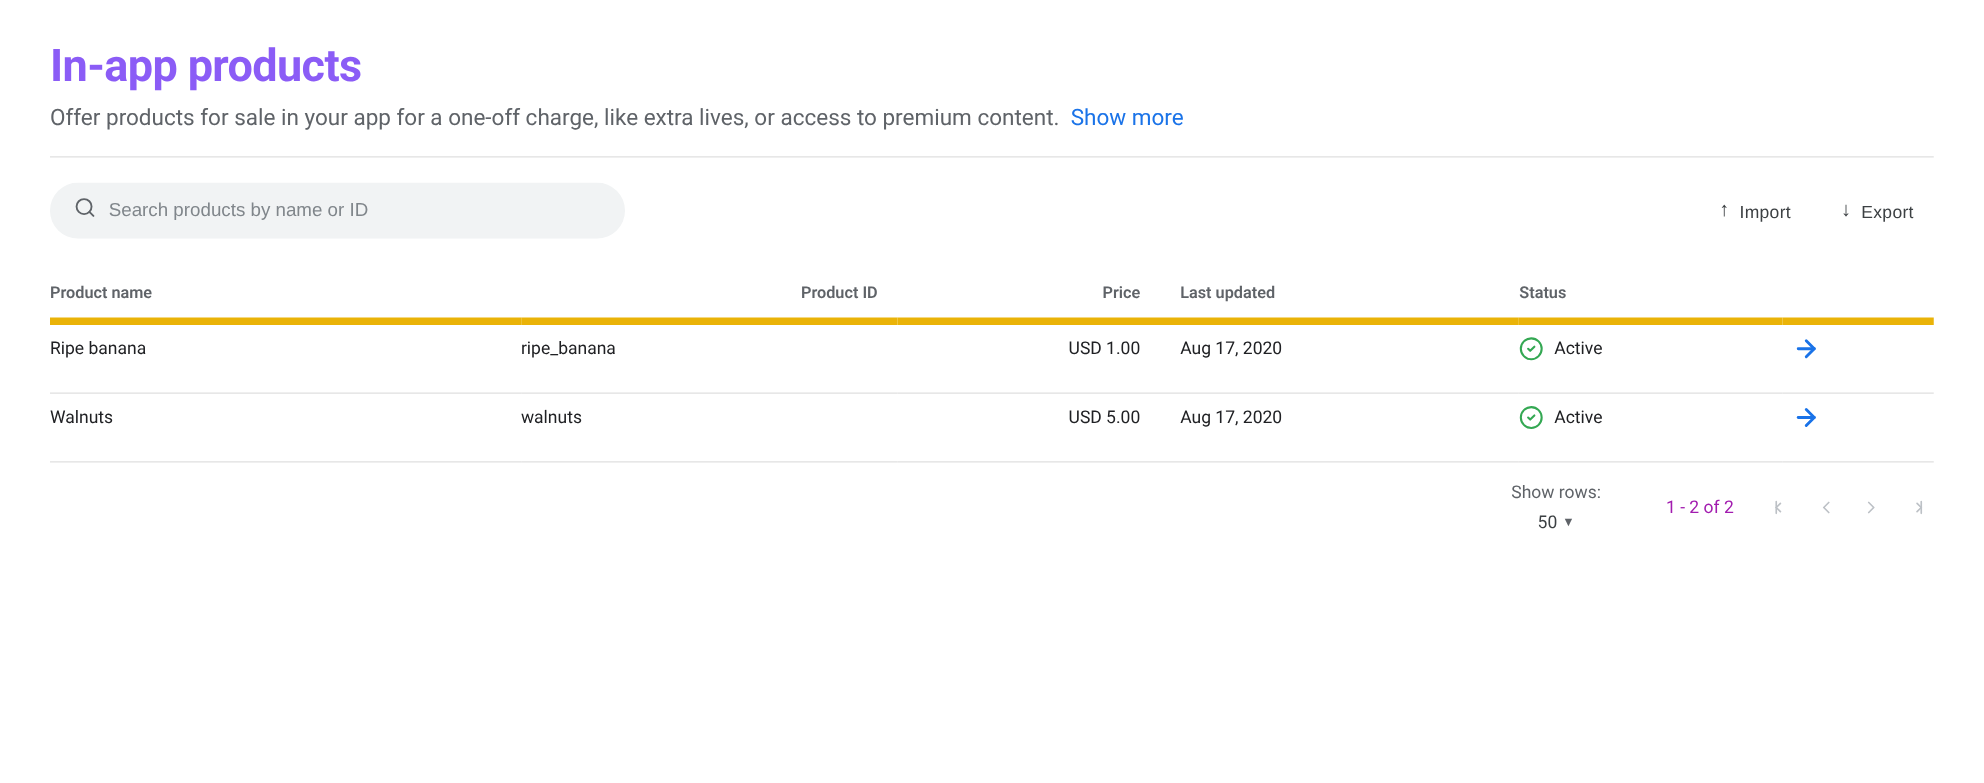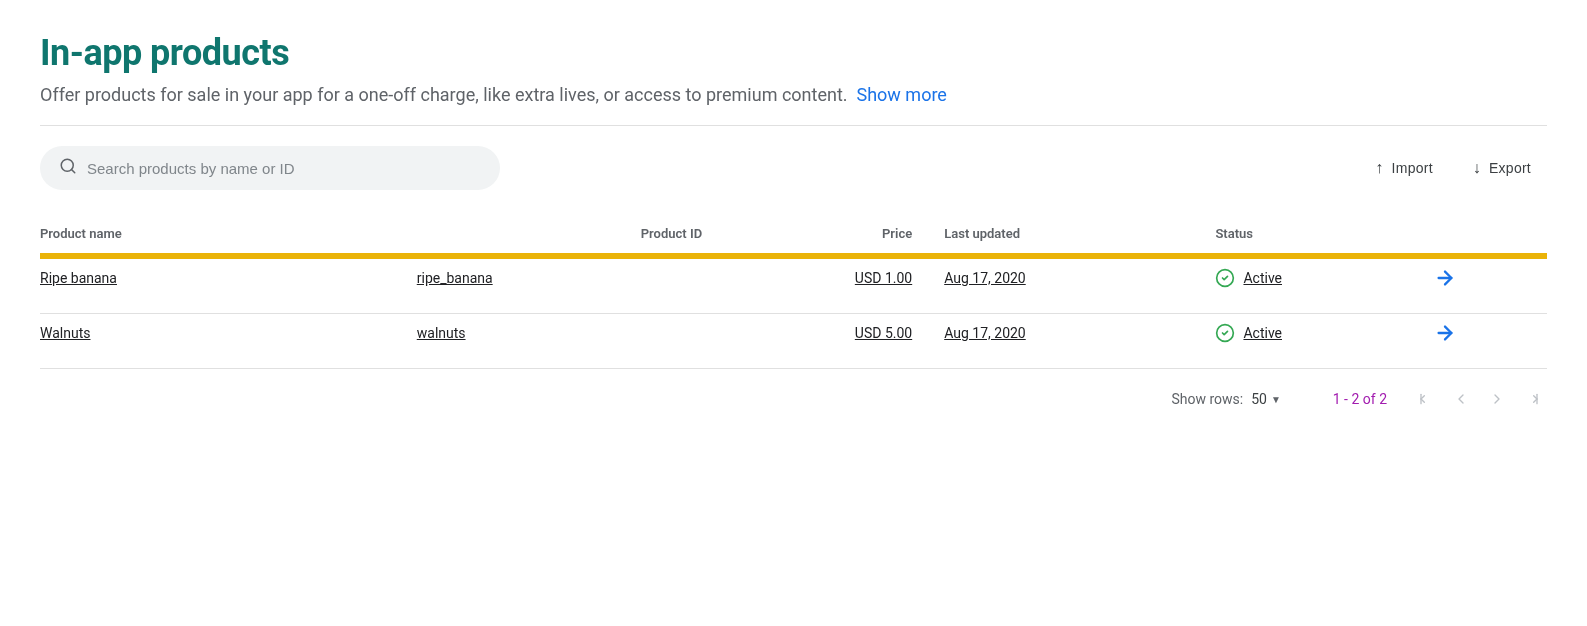--- a/index.html
+++ b/index.html
@@ -18,21 +18,21 @@
       min-height: 626px;
     }
 
     .page-header {
       margin-bottom: 8px;
     }
 
     .page-title {
       font-size: 36px;
       font-weight: 700;
-      color: #0f766e;
+      color: #8b5cf6;
       letter-spacing: -0.5px;
       margin-bottom: 10px;
     }
 
     .page-description {
       font-size: 18px;
       color: #5f6368;
       margin-bottom: 20px;
     }
 
@@ -177,21 +177,20 @@
 
     tbody tr {
       border-bottom: 1px solid #e0e0e0;
     }
 
     tbody td {
       padding: 4px 16px 20px 0;
       font-size: 14px;
       color: #202124;
       vertical-align: middle;
-      text-decoration: underline;
     }
 
     tbody td:nth-child(3) {
       text-align: right;
       padding-right: 32px;
     }
 
     .status-badge {
       display: flex;
       align-items: center;
@@ -225,20 +224,21 @@
       padding: 16px 0 8px 0;
       gap: 24px;
       color: #5f6368;
       font-size: 14px;
     }
 
     .rows-select {
       display: flex;
       align-items: center;
       gap: 8px;
+      flex-direction: column;
     }
 
     .rows-dropdown {
       display: flex;
       align-items: center;
       gap: 4px;
       cursor: pointer;
       font-size: 14px;
       color: #3c4043;
       justify-content: space-between;

